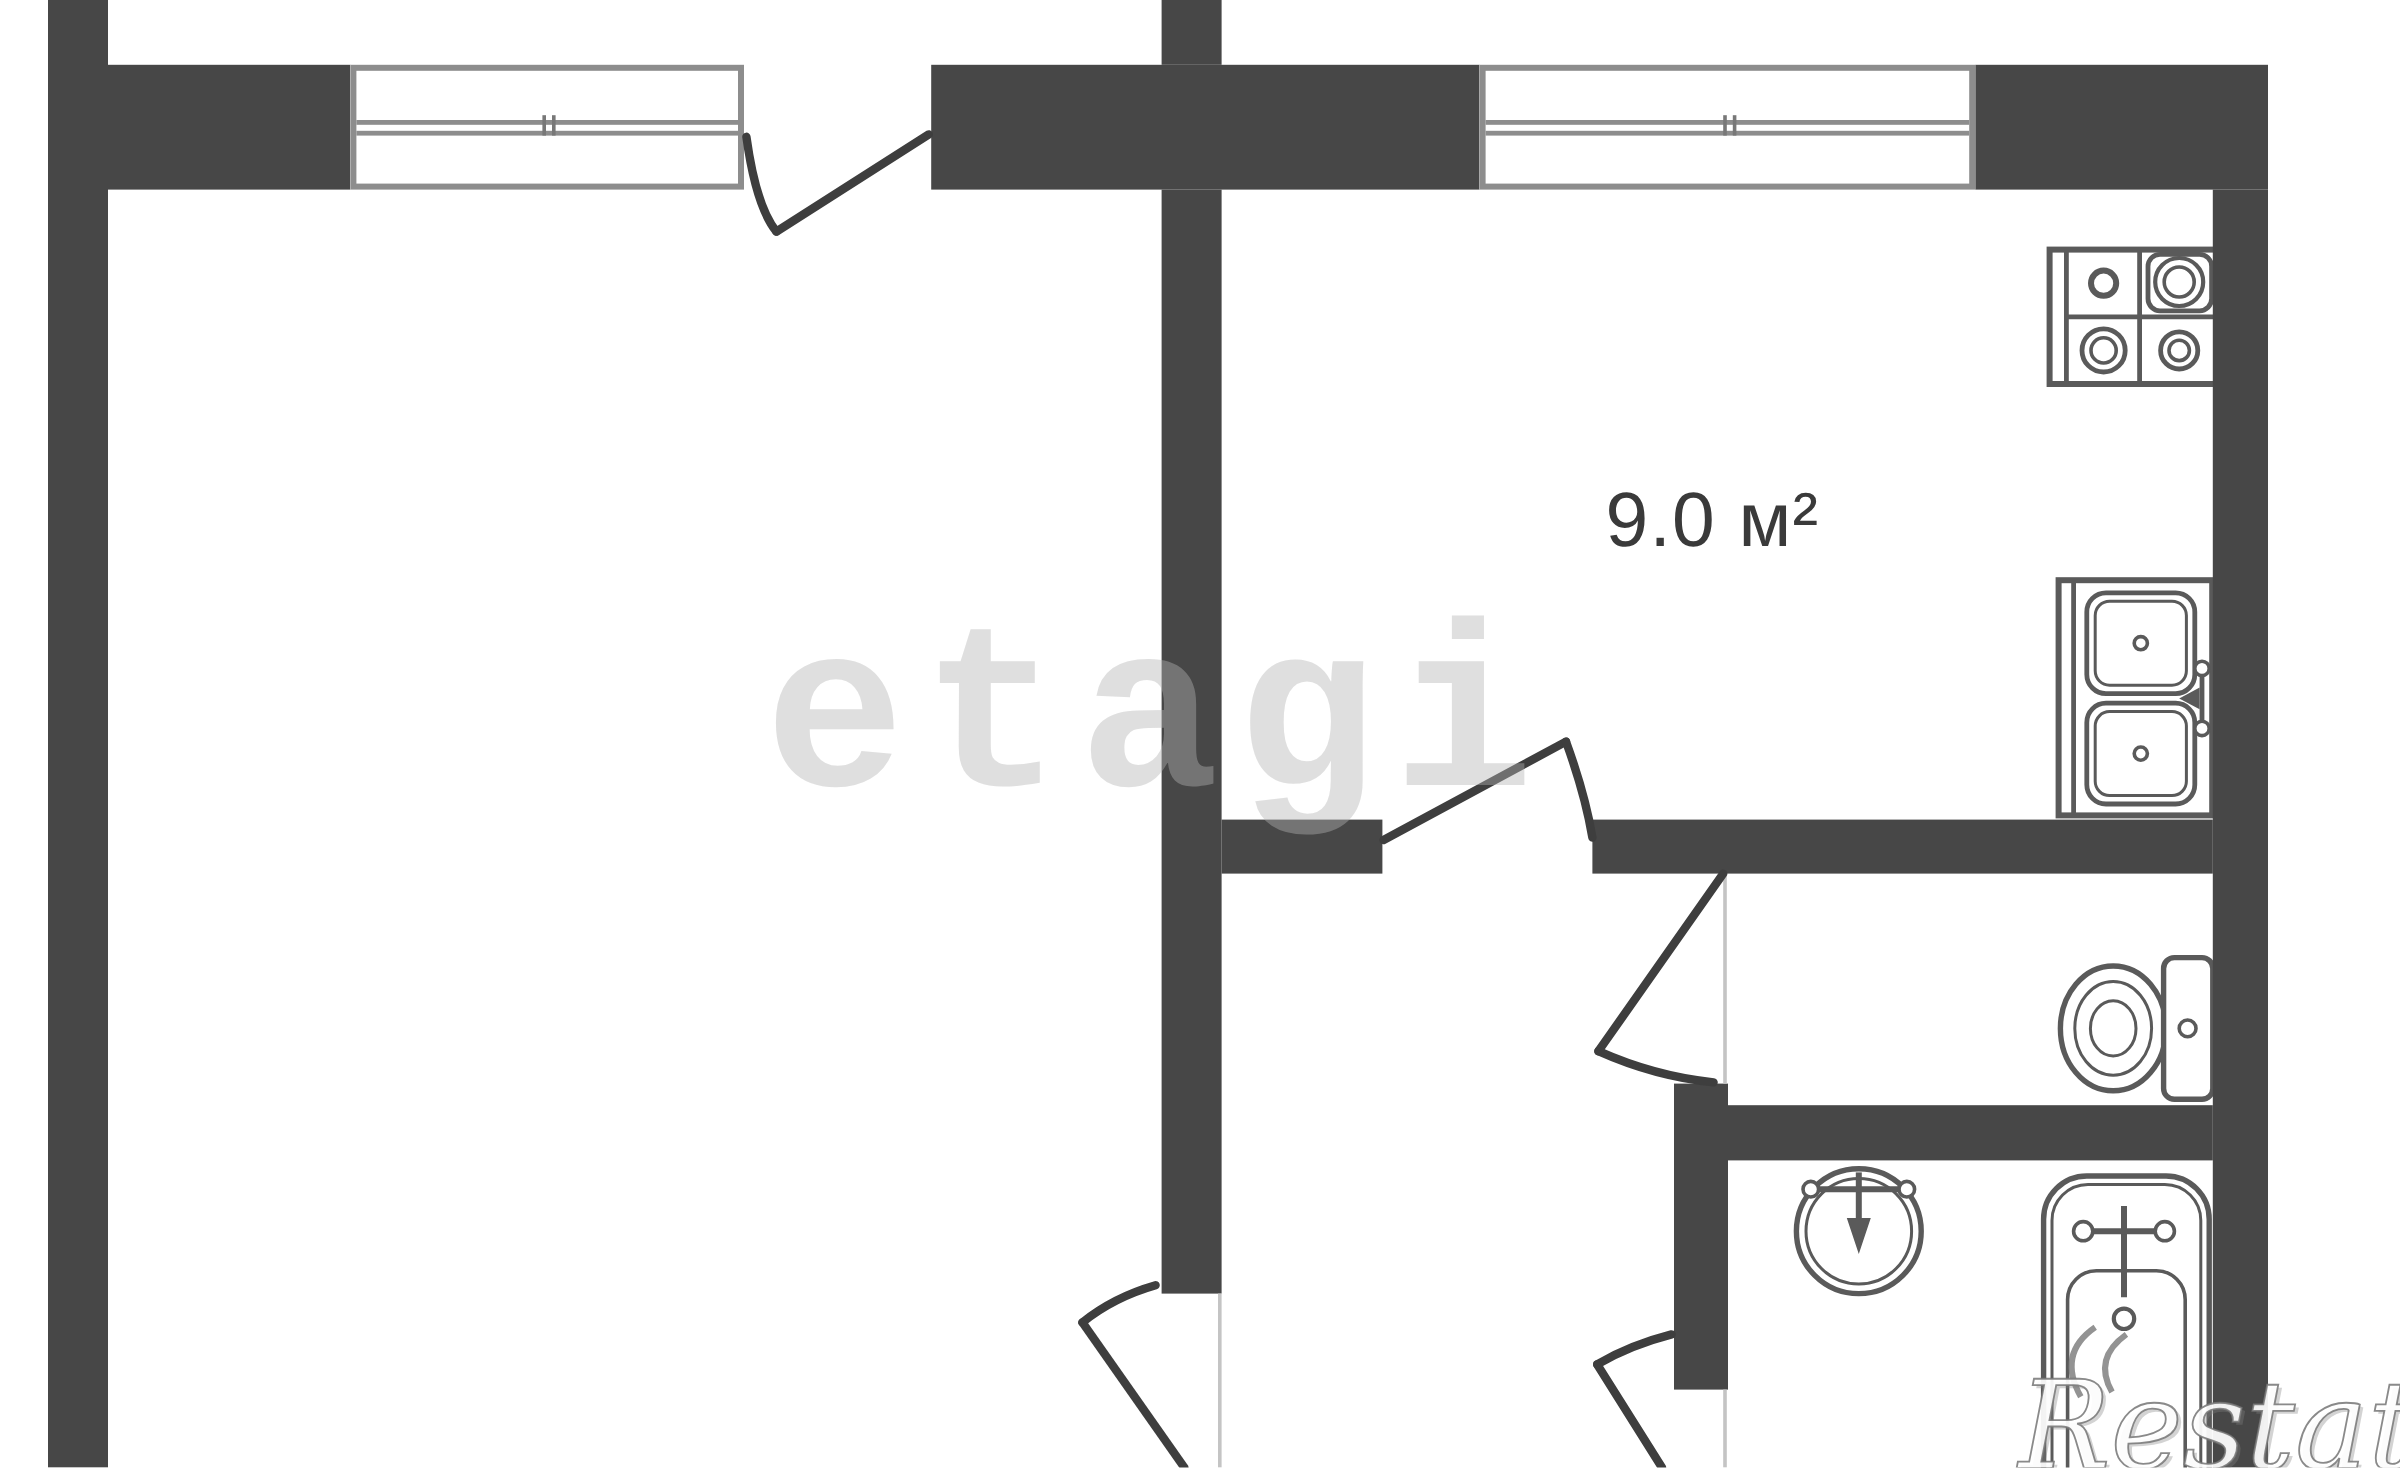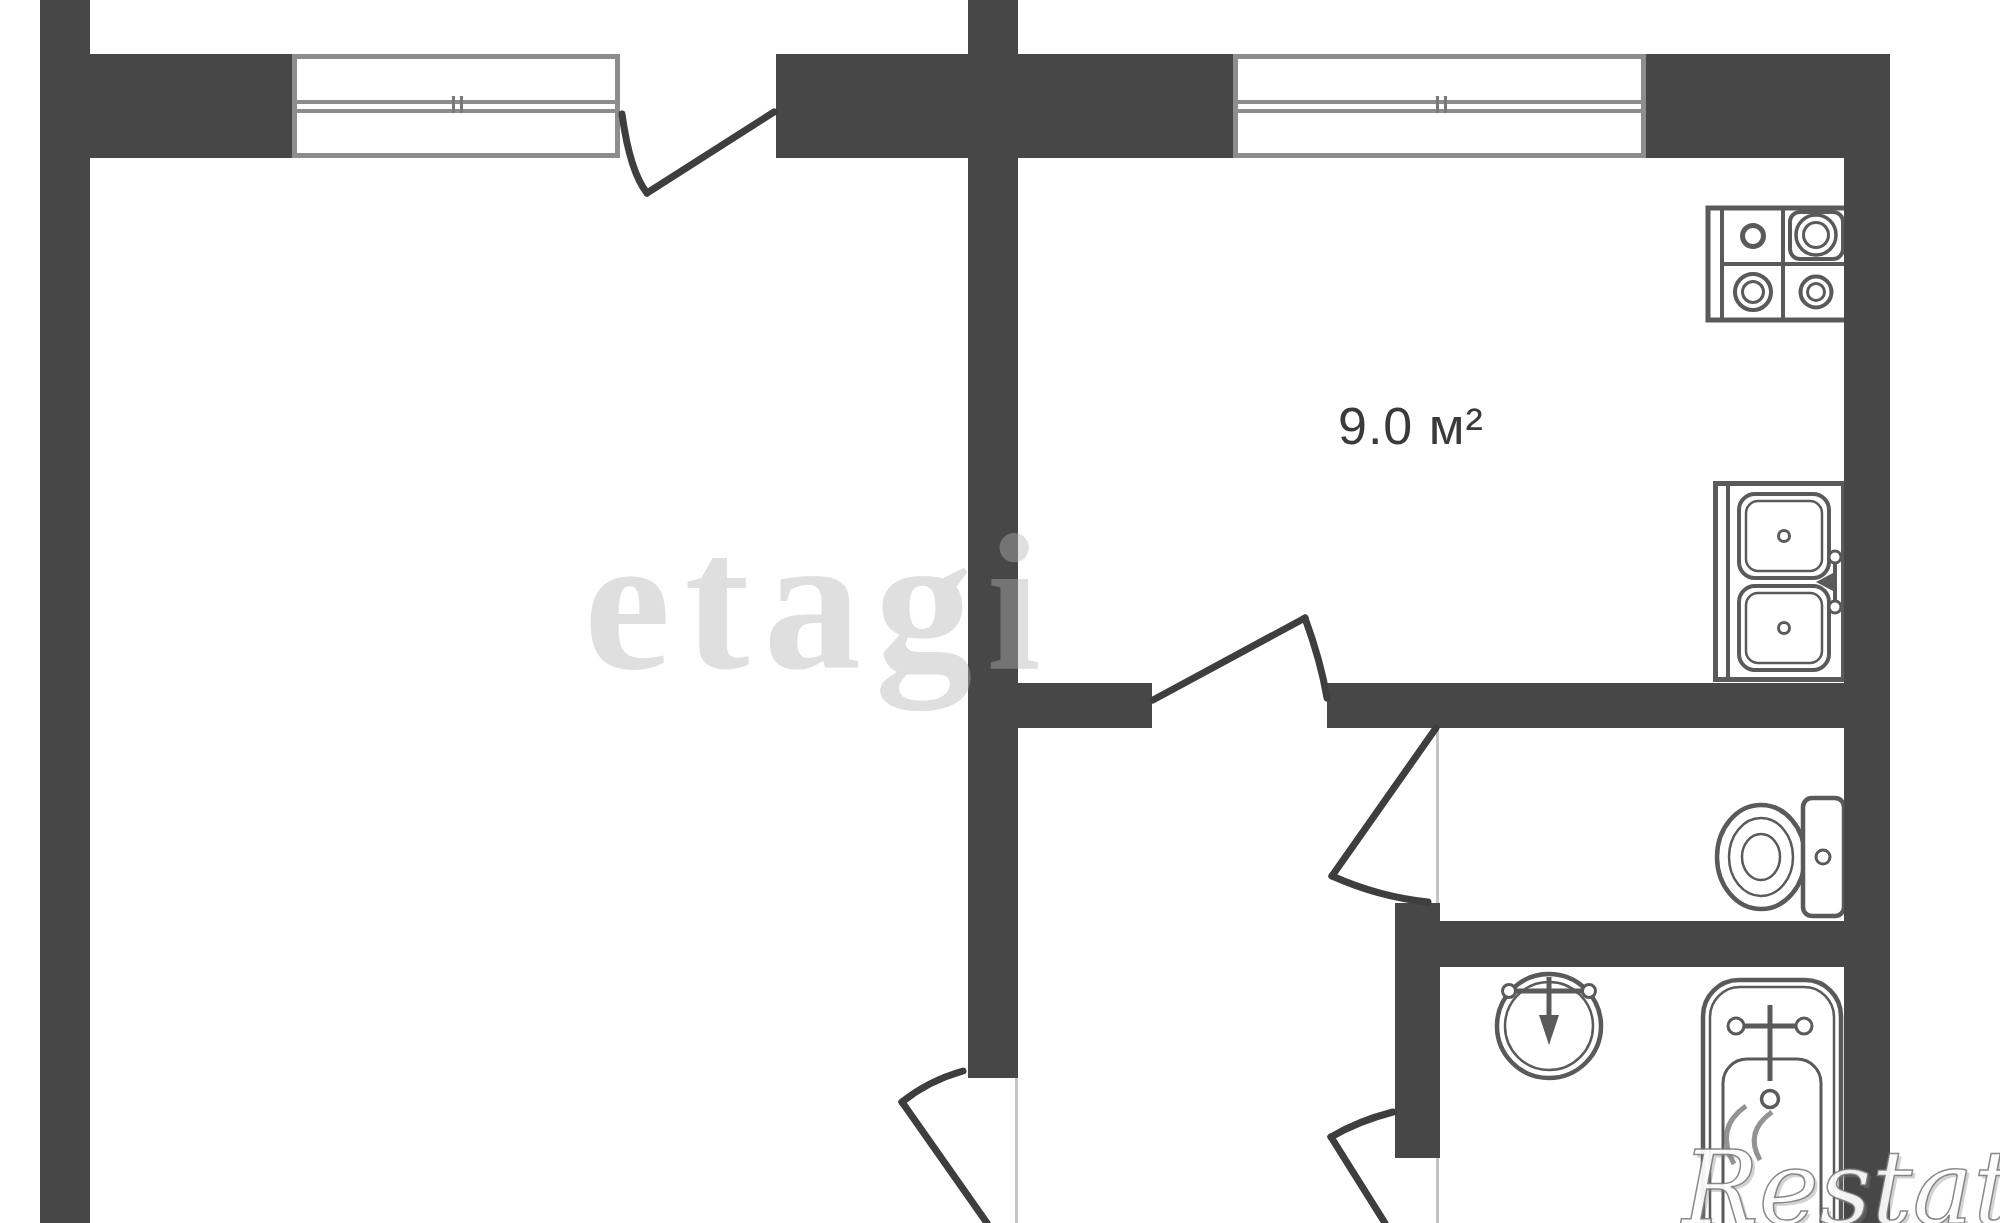--- a/index.html
+++ b/index.html
@@ -27,26 +27,26 @@
   }
   .winline{position:absolute;background:var(--window_frame);height:4px;left:0;right:0;}
   .wintick{position:absolute;background:#787878;width:3px;height:17px;top:-7px;}
   svg{position:absolute;overflow:visible;}
   .door-path{stroke:var(--line);stroke-width:7;fill:none;stroke-linecap:round;}
   .fx{stroke:var(--fixture);fill:none;}
   .fx-fill{fill:var(--fixture);stroke:none;}
   .fx-white{fill:#ffffff;stroke:var(--fixture);}
   .area-label{
     position:absolute;left:1338px;top:396px;
-    font-size:52px;color:var(--label);letter-spacing:1px;font-weight:500;
+    font-size:64px;color:var(--label);letter-spacing:1px;font-weight:500;
     white-space:nowrap;
   }
   .wm-center{
-    position:absolute;left:584px;top:505px;
-    font-family:Liberation Serif, serif;
+    position:absolute;left:637px;top:505px;
+    font-family:Liberation Mono, monospace;
     font-size:195px;font-weight:bold;line-height:1;
     letter-spacing:14px;
     color:var(--watermark);opacity:0.42;
     white-space:nowrap;z-index:40;pointer-events:none;
   }
   .wm-corner{
     position:absolute;left:1682px;top:1138px;
     font-family:"DejaVu Serif", serif;
     font-style:italic;font-size:102px;line-height:1;
     color:rgba(255,255,255,0.92);

